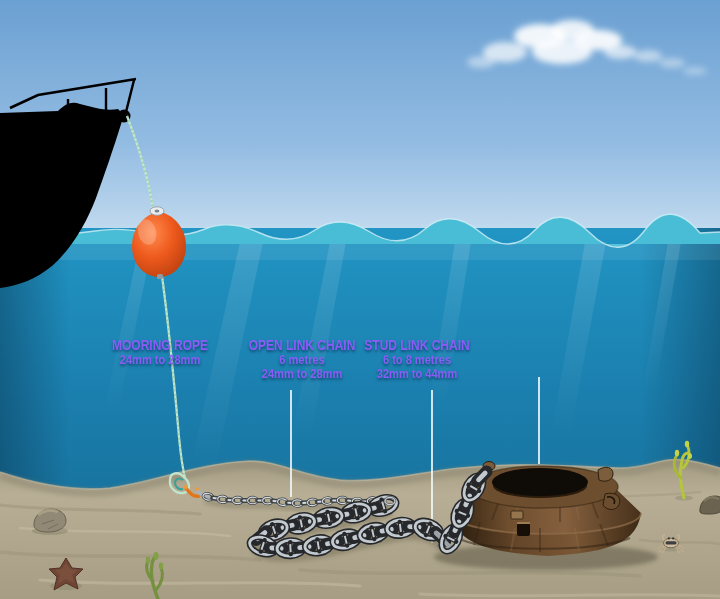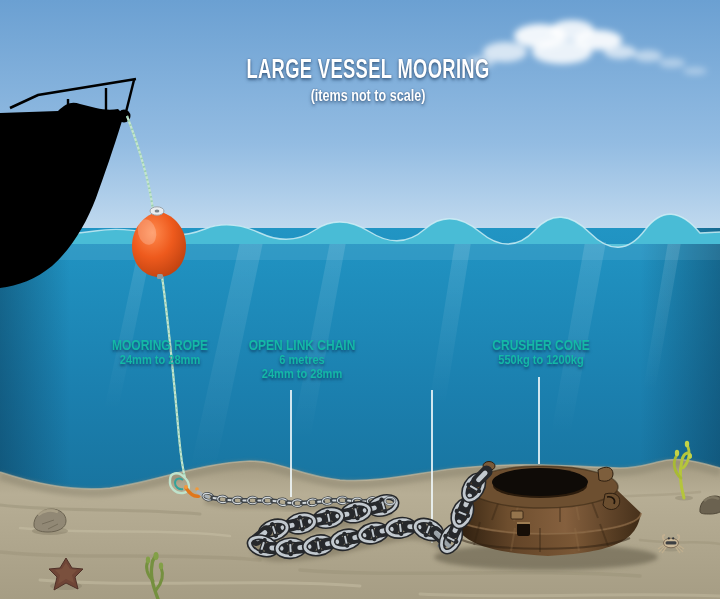--- a/index.html
+++ b/index.html
@@ -9,21 +9,21 @@
     -webkit-font-smoothing:antialiased;
   }
   #scene{position:absolute;left:0;top:0;}
   .txt{position:absolute;color:#fff;text-align:center;white-space:nowrap;
        text-shadow:0 2px 4px rgba(5,35,70,.55),0 0 2px rgba(5,35,70,.45);}
   #title-block{left:368px;top:54px;transform:translateX(-50%);}
   .title-main{font-size:27px;font-weight:bold;letter-spacing:.5px;
               transform:scaleX(.68);transform-origin:center;}
   .title-sub{font-size:17px;font-weight:bold;margin-top:1px;
              transform:scaleX(.74);transform-origin:center;}
-  .label{position:absolute;top:337px;transform:translateX(-50%);color:#14b8a6;text-align:center;}
+  .label{position:absolute;top:337px;transform:translateX(-50%);color:#8b5cf6;text-align:center;}
   .label-title{font-size:15px;font-weight:bold;line-height:16px;white-space:nowrap;
                transform:scaleX(.8);transform-origin:center;
                text-shadow:0 2px 3px rgba(5,35,70,.6);}
   .label-spec{font-size:13px;font-weight:bold;line-height:14px;white-space:nowrap;
               transform:scaleX(.85);transform-origin:center;
               text-shadow:0 2px 3px rgba(5,35,70,.6);}
 </style>
 </head>
 <body>
 
@@ -514,32 +514,29 @@
     </g>
     <path d="M-6,-2 C-9,-5 -9,-8 -6,-8" fill="none" stroke="#c3b091" stroke-width="1.8"></path>
     <path d="M6,-2 C9,-5 9,-8 6,-8" fill="none" stroke="#c3b091" stroke-width="1.8"></path>
     <ellipse cx="0" cy="0" rx="7.5" ry="4.8" fill="#cdbb9b" stroke="#6b5b49" stroke-width=".8"></ellipse>
     <rect x="-5.5" y="-1.8" width="11" height="3.2" rx="1.5" fill="#3c3f42"></rect>
     <circle cx="-2.2" cy="-4.6" r="1.1" fill="#303438"></circle>
     <circle cx="2.2" cy="-4.6" r="1.1" fill="#303438"></circle>
   </g>
 </svg>
 
-<div class="txt" id="title-block">
-  <div class="title-main">LARGE VESSEL MOORING</div>
-  <div class="title-sub">(items not to scale)</div>
-</div>
 
 <div class="label" style="left:160px">
   <div class="label-title">MOORING ROPE</div>
   <div class="label-spec">24mm to 28mm</div>
 </div>
 <div class="label" style="left:302px">
   <div class="label-title">OPEN LINK CHAIN</div>
   <div class="label-spec">6 metres</div>
   <div class="label-spec">24mm to 28mm</div>
 </div>
-<div class="label" style="left:541px">
-  <div class="label-title">CRUSHER CONE</div>
-  <div class="label-spec">550kg to 1200kg</div>
+<div class="label" style="left:417px">
+  <div class="label-title">STUD LINK CHAIN</div>
+  <div class="label-spec">6 to 8 metres</div>
+  <div class="label-spec">32mm to 44mm</div>
 </div>
 
 </div>
 
 </body></html>

